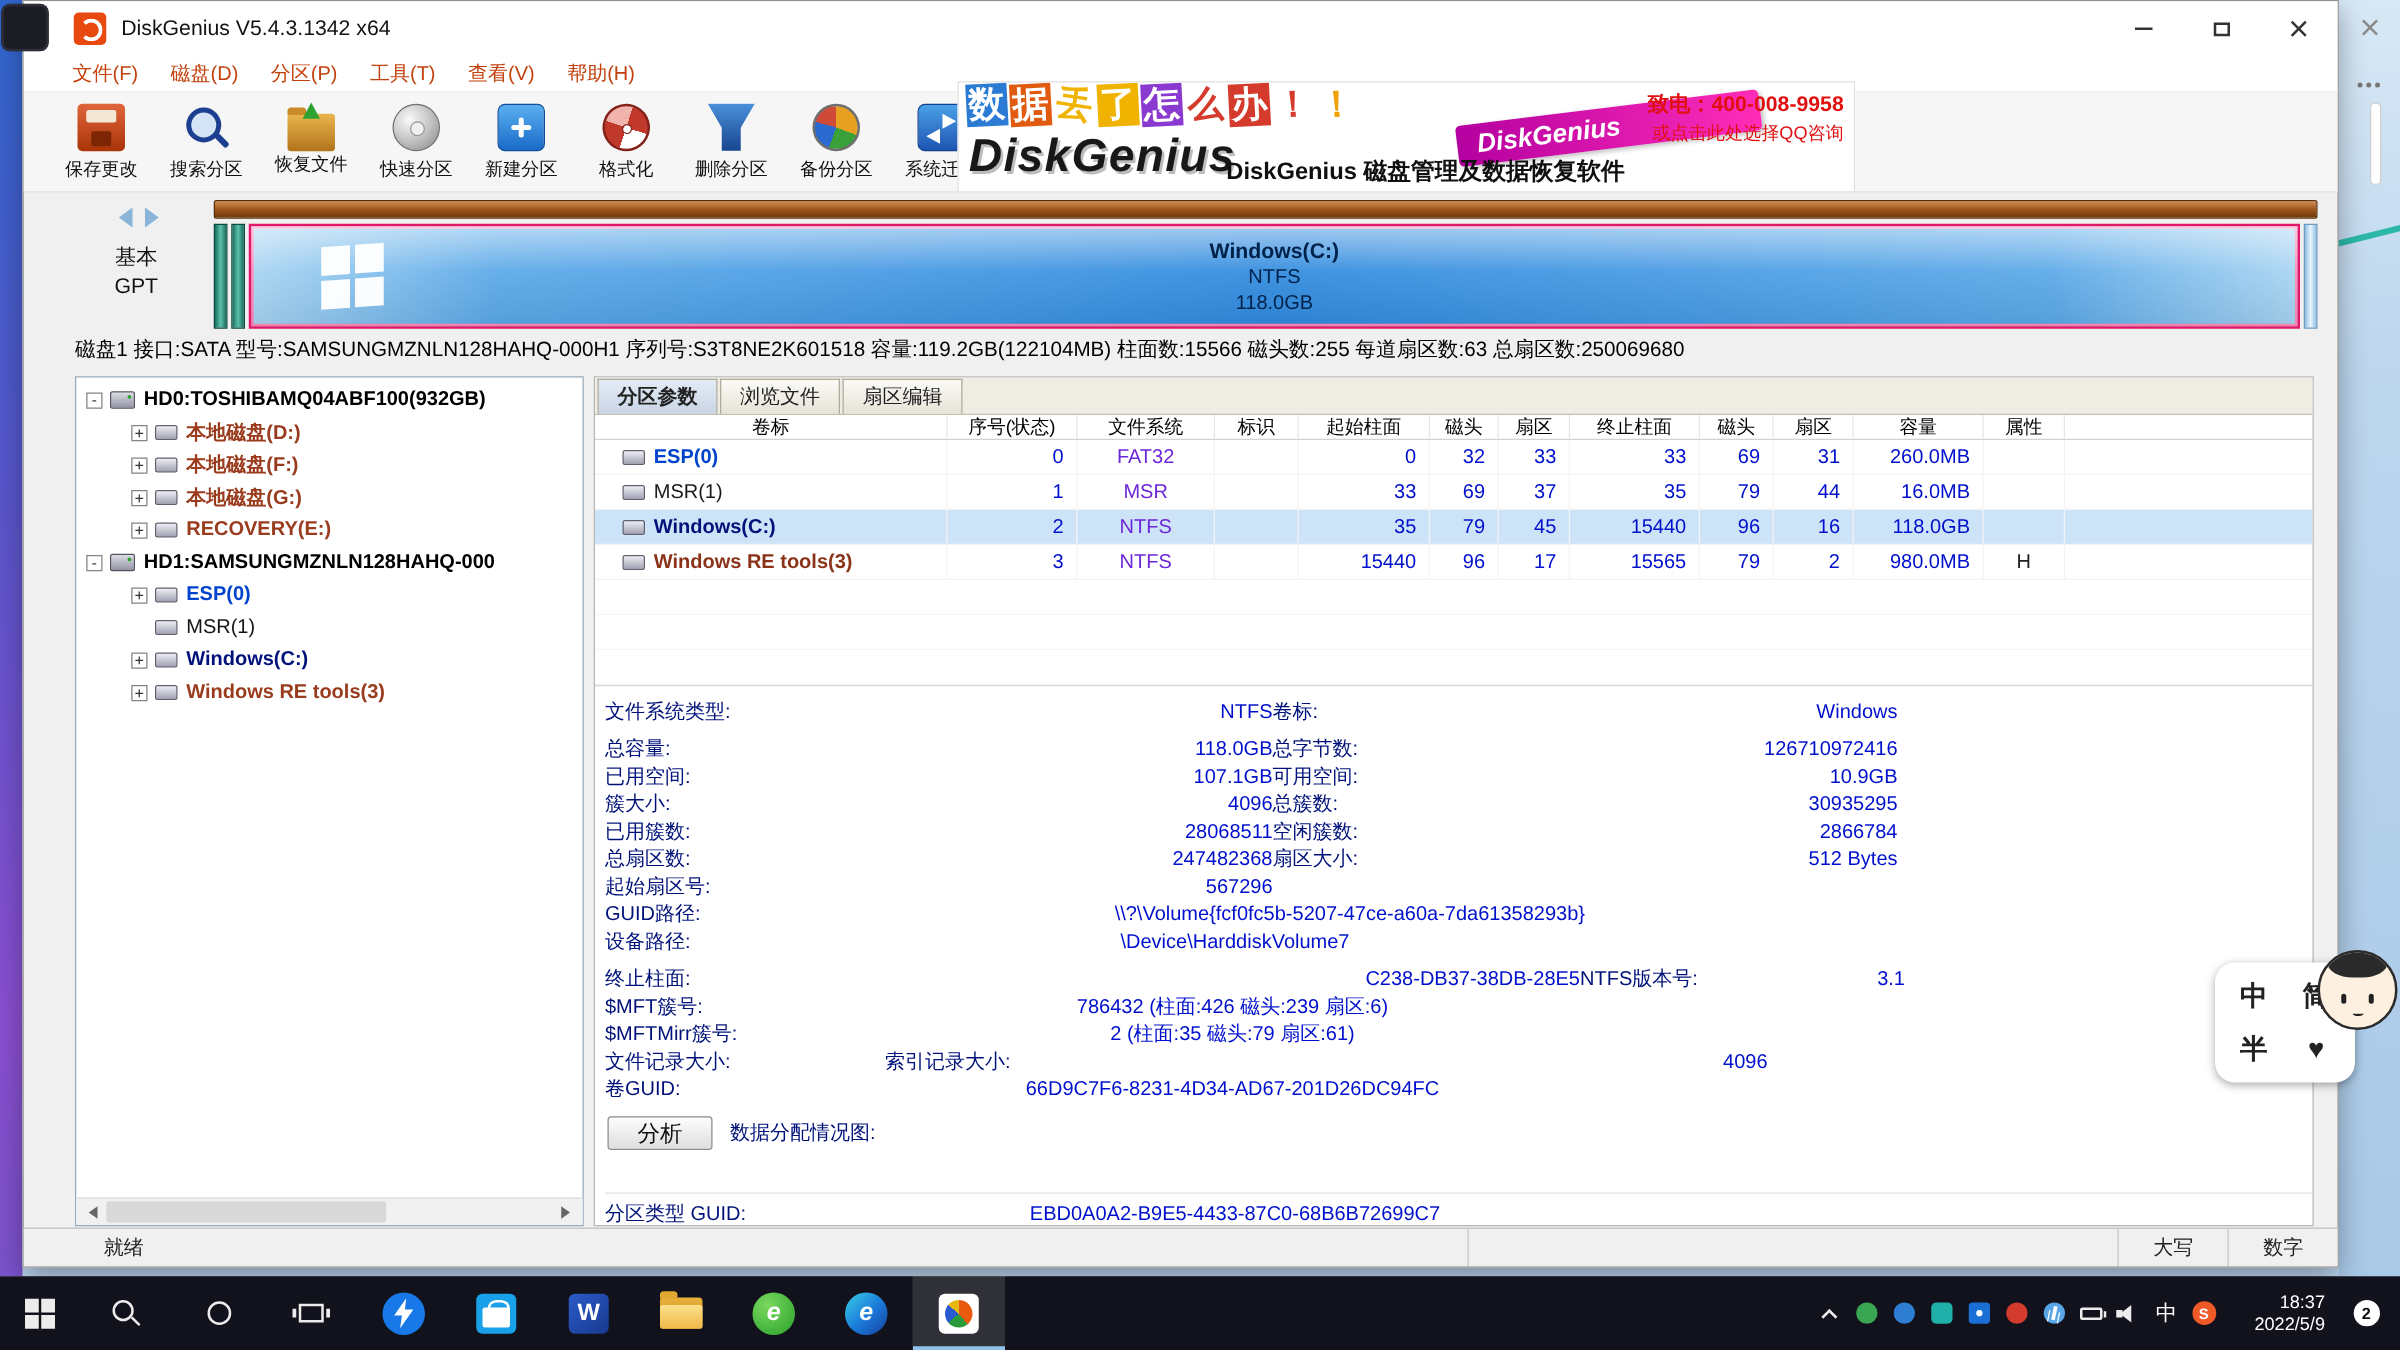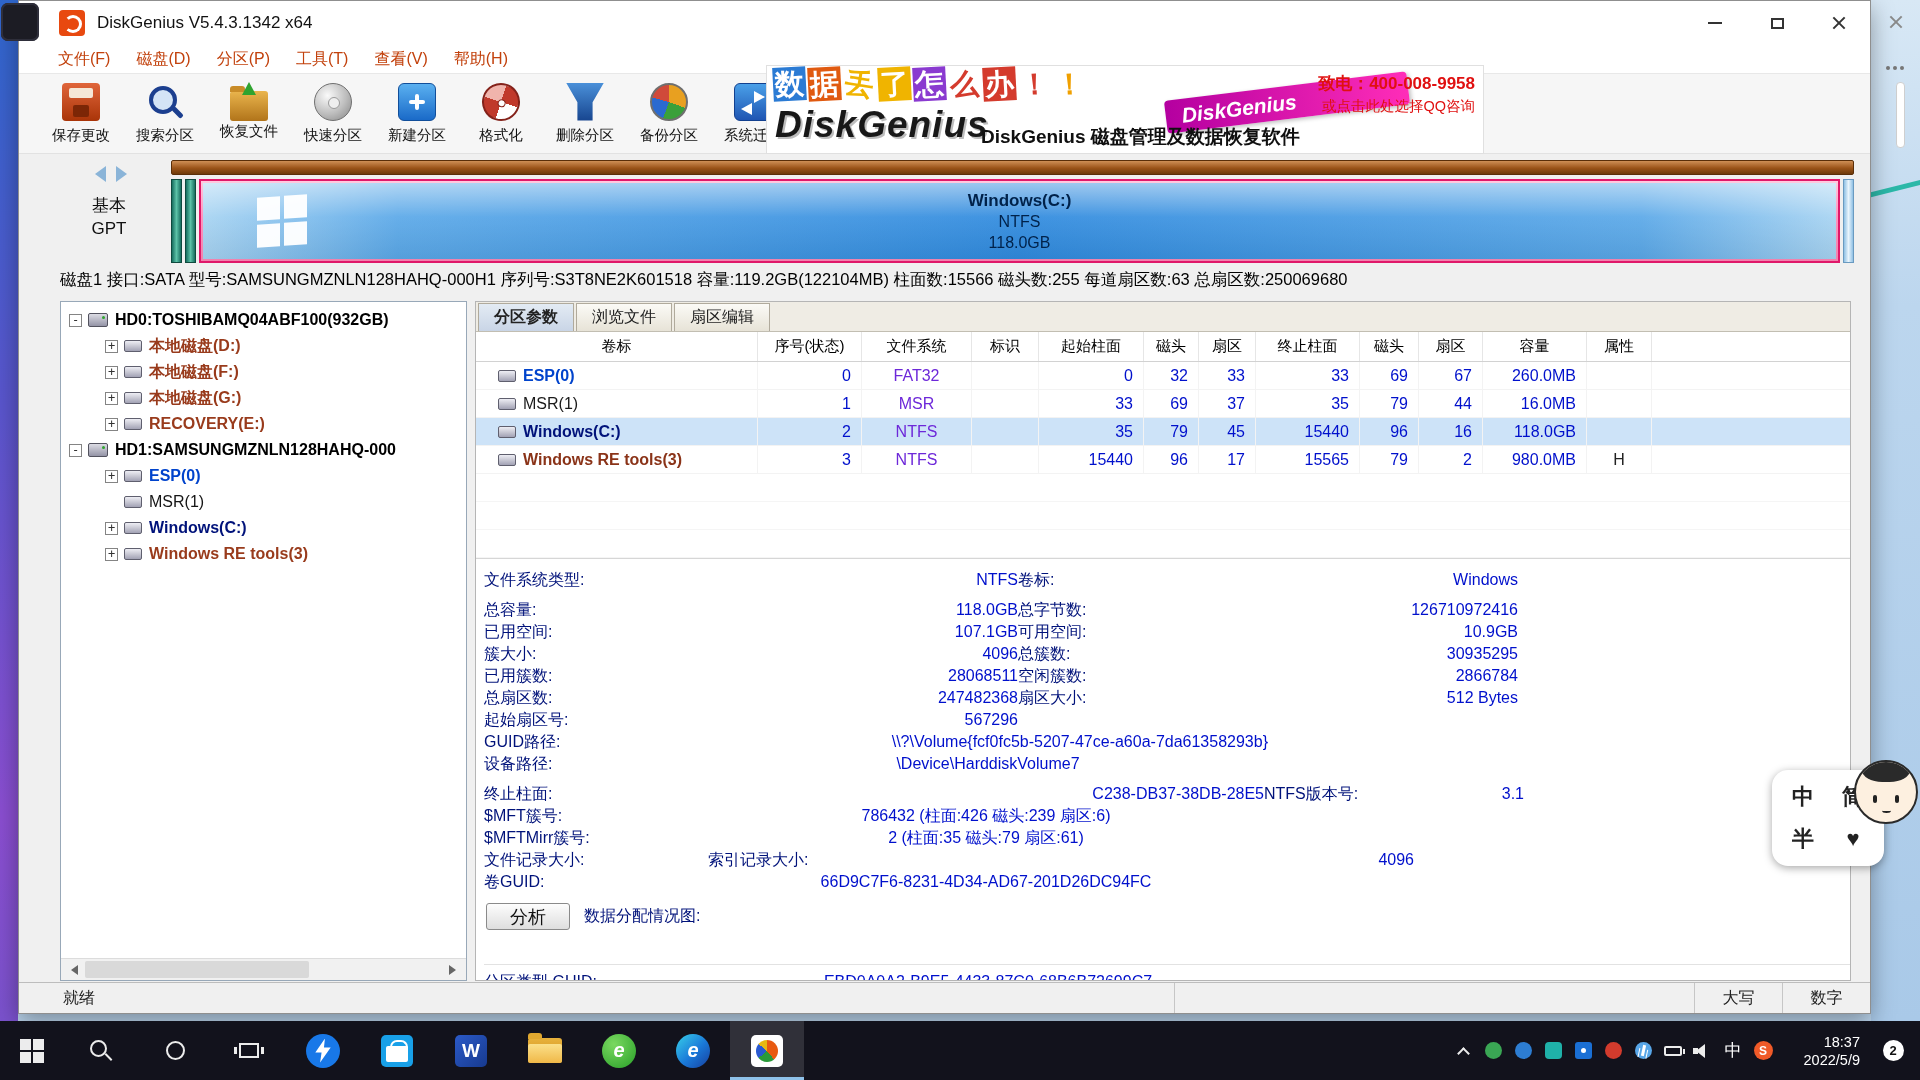--- a/index.html
+++ b/index.html
@@ -126,21 +126,21 @@
   .hs-track{flex:1;position:relative}
   .hs-thumb{position:absolute;left:2px;top:2px;bottom:2px;width:62%;background:#d9d9d9;border-radius:2px}
 
   
   .rpanel{position:absolute;left:456px;top:300px;width:1376px;height:680px;background:#fff;border:1px solid #b5b5b5;overflow:hidden}
   .tabs{height:30px;background:#efece4;border-bottom:1px solid #c2beb2;display:flex;align-items:flex-end;padding-left:2px;gap:2px}
   .tab{height:28px;padding:0 15px;font-size:16px;color:#222;display:flex;align-items:center;background:linear-gradient(180deg,#fbfaf6,#e7e3d7);border:1px solid #b0aa9c;border-bottom:none}
   .tab.active{background:linear-gradient(180deg,#e3ebf4,#c9d5e6);font-weight:bold}
 
   .thead,.trow{display:grid;grid-template-columns:282px 104px 110px 67px 105px 55px 57px 104px 59px 64px 104px 65px}
-  .thead{height:30px;border-bottom:1px solid #d2d2d2;font-size:15px;color:#000}
+  .thead{height:20px;border-bottom:1px solid #d2d2d2;font-size:15px;color:#000}
   .thead>div{display:flex;align-items:center;justify-content:center;border-right:1px solid #e6e6e6;height:100%}
   .trow{height:28px;font-size:16px;border-bottom:1px solid #f3f3f3}
   .trow>div{display:flex;align-items:center;height:100%;border-right:1px solid #f3f3f3}
   .trow.selected{background:#cde3f8}
   .cell-name{padding-left:22px;gap:0}
   .cell-num{justify-content:flex-end;padding-right:10px;color:#0010cc}
   .cell-ctr{justify-content:center;color:#6d28d9}
   .cell-attr{justify-content:center;color:#222}
   .rn-esp{color:#0043cc;font-weight:bold}
   .rn-msr{color:#1a1a1a}
@@ -160,21 +160,21 @@
   .dvw-c{grid-column:2/4;text-align:center}
   .gap8{margin-bottom:8px}
   .ana-row{display:flex;align-items:center;gap:14px;margin:10px 0 0 2px;height:27px}
   .btn-analyze{width:84px;height:27px;background:linear-gradient(180deg,#fdfdfd,#dedede);border:1px solid #8a8a8a;border-radius:3px;font-size:18px;color:#111;display:grid;place-items:center}
   .ana-label{color:#00127a}
   .alloc-strip{height:34px}
   .clip-row{border-top:1px solid #e2e2e2;padding-top:6px}
 
   
   .statusbar{position:absolute;left:0;right:0;bottom:0;height:31px;background:#f0f0f0;border-top:1px solid #bdbdbd;display:flex;align-items:center;font-size:16px;color:#222}
-  .sb-ready{padding-left:44px;flex:1}
+  .sb-ready{padding-left:64px;flex:1}
   .sb-cell{border-left:1px solid #c6c6c6;height:100%;display:flex;align-items:center;justify-content:center}
   .sb-spacer{width:520px}
   .sb-caps,.sb-num{width:88px}
 
   
   .taskbar{position:absolute;left:0;bottom:0;width:1920px;height:59px;background:#12121c;display:flex;align-items:center;z-index:50}
   .tb-ico{width:74px;height:100%;display:grid;place-items:center}
   .tb-ico.first{width:64px}
   .active-tile{background:rgba(255,255,255,.13);box-shadow:inset 0 -3px 0 #8fc2ea}
   .wlogo{display:grid;grid-template-columns:11px 11px;grid-template-rows:11px 11px;gap:2px}
@@ -457,21 +457,21 @@
             <span class="rn-esp">ESP(0)</span>
           </div>
         <div class="cell-num">0</div>
         <div class="cell-ctr">FAT32</div>
         <div class="cell-ctr"></div>
         <div class="cell-num">0</div>
         <div class="cell-num">32</div>
         <div class="cell-num">33</div>
         <div class="cell-num">33</div>
         <div class="cell-num">69</div>
-        <div class="cell-num">67</div>
+        <div class="cell-num">31</div>
         <div class="cell-num">260.0MB</div>
         <div class="cell-attr"></div>
       </div>
 
       <div class="trow">
         <div class="cell-name">
             <span class="ticon-part"></span>
             <span class="rn-msr">MSR(1)</span>
           </div>
         <div class="cell-num">1</div>

